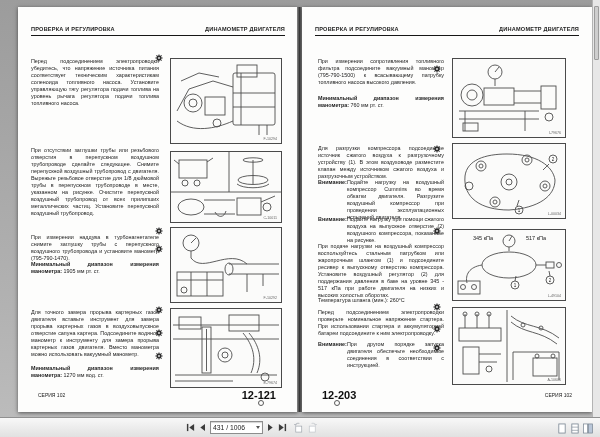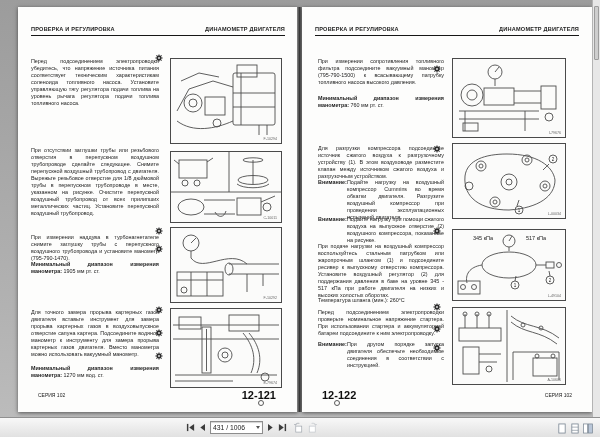--- a/index.html
+++ b/index.html
@@ -320,21 +320,21 @@
             <circle cx="88" cy="20" r="2"></circle>
           <path d="M60 44 H106 V72 M60 44 V72"></path>
           <rect x="80" y="50" width="24" height="18"></rect>
           <circle cx="84" cy="48" r="2"></circle>
             <circle cx="100" cy="48" r="2"></circle>
         </g>
         <text class="figcode" x="108" y="73" text-anchor="end">A-10606</text>
       </svg>
     </div>
 
-    <div class="pagenum" style="left:20px;top:382px;">12-122</div>
+    <div class="pagenum" style="left:20px;top:382px;">12-203</div>
     <div class="stamp" style="left:32px;top:393px;"></div>
     <div class="footer-series" style="right:20px;top:385px;">СЕРИЯ 102</div>
   </div>
 
   <div class="vscroll">
     <div class="vthumb"></div>
   </div>
 
   <div class="toolbar">
     <div class="nav">

